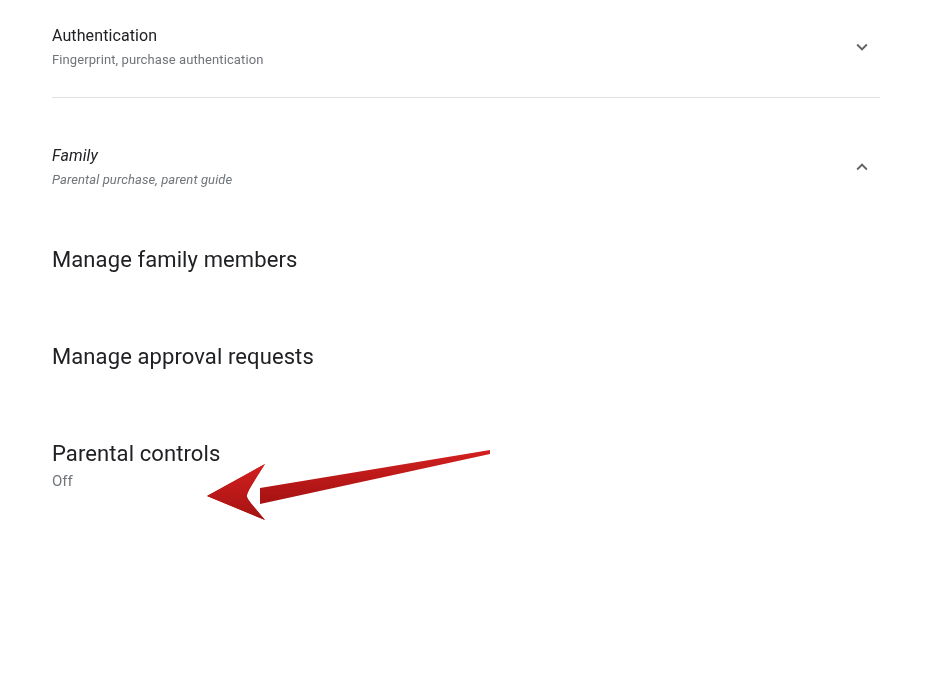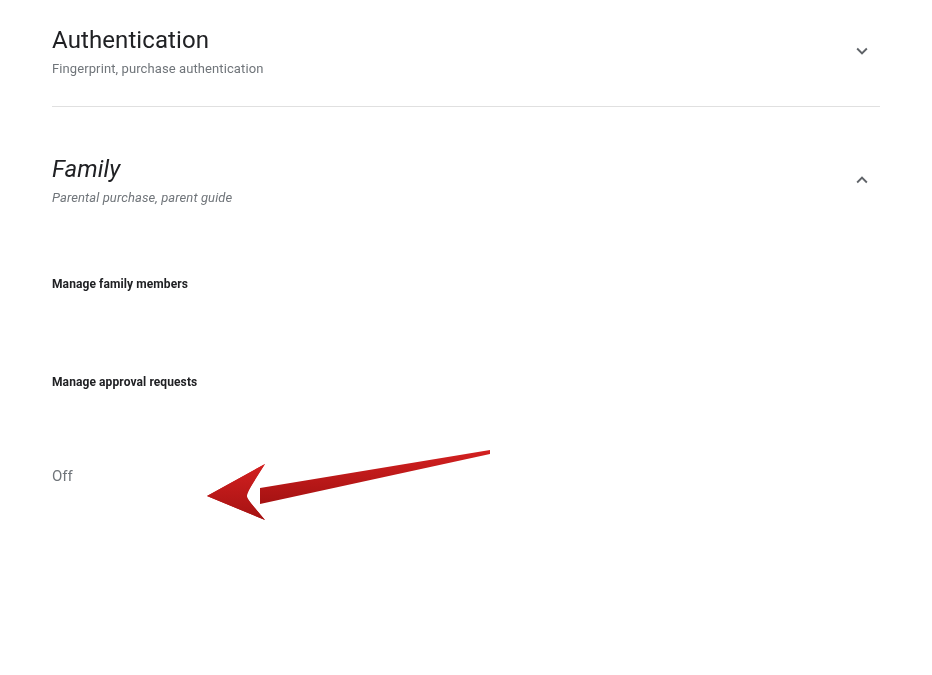--- a/index.html
+++ b/index.html
@@ -21,21 +21,21 @@
       display: flex;
       justify-content: space-between;
       align-items: center;
       padding: 6px 0 18px 0;
       cursor: pointer;
     }
     .section-text {
       flex: 1;
     }
     .section-title {
-      font-size: 24px;
+      font-size: 16px;
       color: #202124;
       font-weight: 400;
       letter-spacing: 0.1px;
       margin-bottom: 7px;
     }
     .section-subtitle {
       font-size: 13px;
       color: #70757a;
       font-weight: 400;
       letter-spacing: 0.1px;
@@ -64,25 +64,24 @@
     }
     .family-item {
       padding: 18px 0 18px 0;
       cursor: pointer;
       margin-bottom: 36px;
     }
     .family-item:last-child {
       margin-bottom: 0;
     }
     .item-title {
-      font-size: 12px;
+      font-size: 22px;
       color: #202124;
-      font-weight: 700;
+      font-weight: 400;
       letter-spacing: 0.1px;
-      margin-top: 12px;
     }
     .item-subtitle {
       font-size: 15px;
       color: #70757a;
       font-weight: 400;
       margin-top: 6px;
     }
     .arrow-annotation {
       position: absolute;
       left: 205px;
@@ -123,20 +122,21 @@
     </div>
 
     <div class="family-items">
       <div class="family-item">
         <div class="item-title">Manage family members</div>
       </div>
       <div class="family-item">
         <div class="item-title">Manage approval requests</div>
       </div>
       <div class="family-item">
+        <div class="item-title">Parental controls</div>
         <div class="item-subtitle">Off</div>
       </div>
       <div class="family-item" style="margin-bottom:0;">
         
       </div>
     </div>
 
   </div>
 </div>
 

